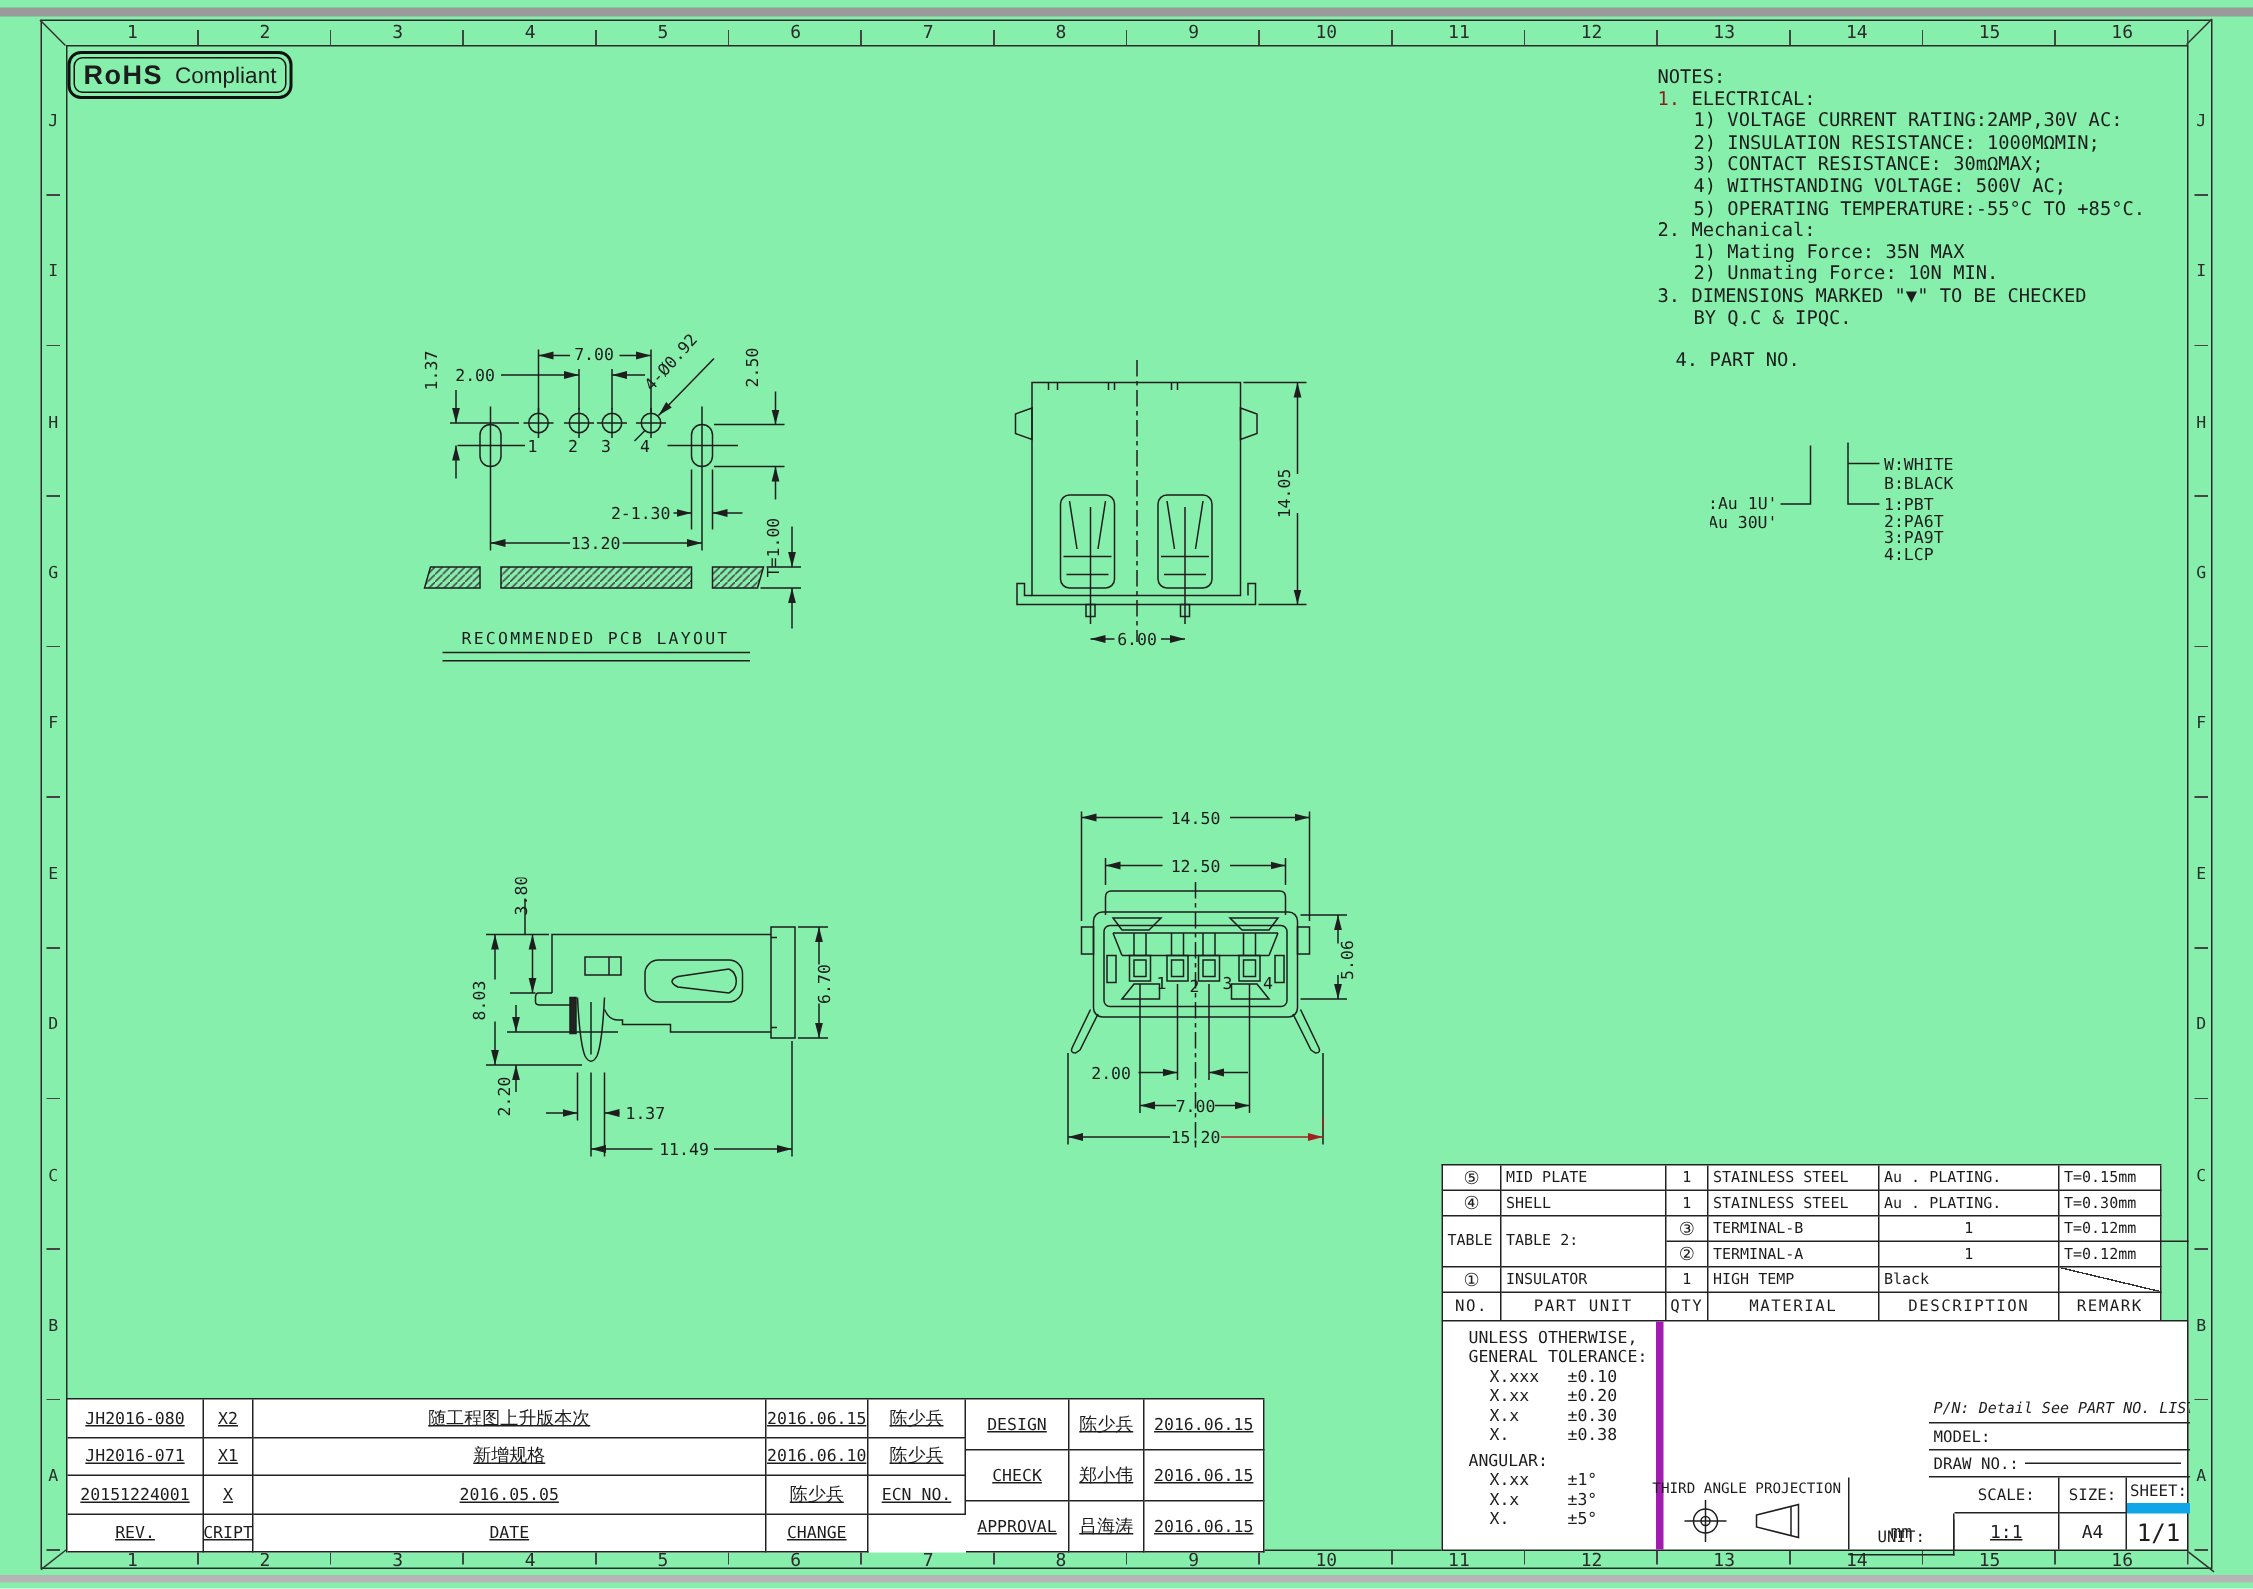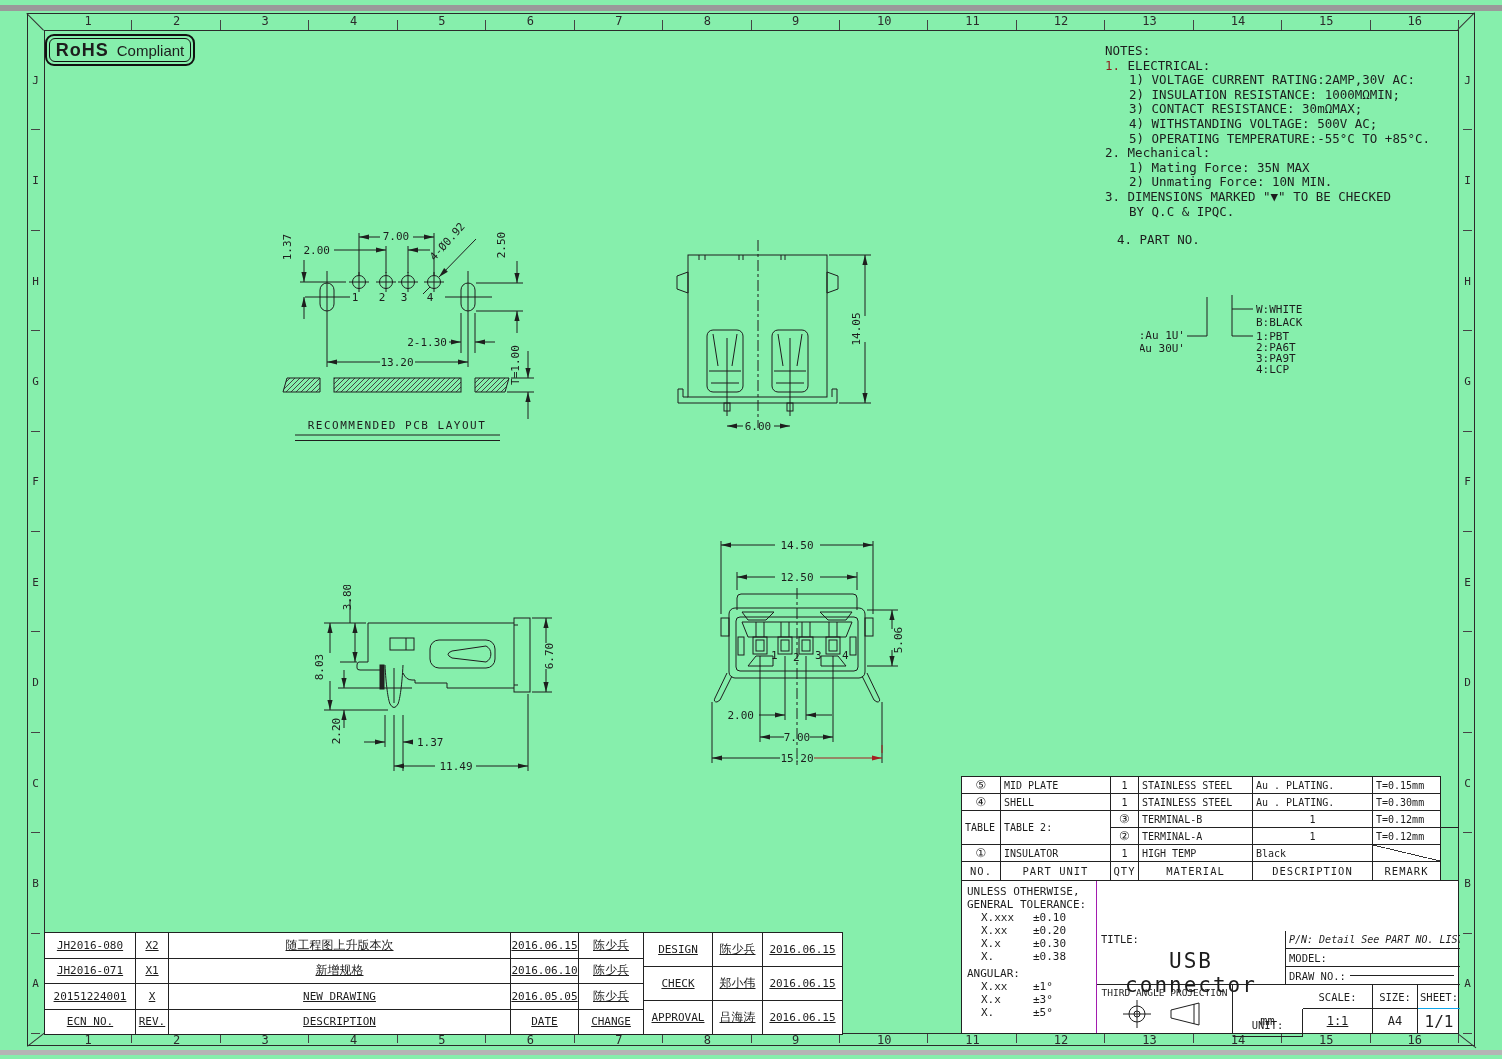--- a/index.html
+++ b/index.html
@@ -451,21 +451,21 @@
     <div class="hd">PART UNIT</div>
     <div class="hd">QTY</div>
     <div class="hd">MATERIAL</div>
     <div class="hd">DESCRIPTION</div>
     <div class="hd">REMARK</div>
   </div>
   <div class="abs" style="left:1440px;top:827px;width:19px;height:1px;background:#222;"></div>
 
   <div class="abs tblock" style="left:961px;top:880px;width:498px;height:154px;">
 
-    <div class="abs tol" style="left:0;top:0;width:135px;height:152px;border-right:1px solid #a21caf;box-sizing:border-box;">
+    <div class="abs tol" style="left:12px;top:0;width:135px;height:152px;border-right:5px solid #a21caf;box-sizing:border-box;">
       <div>UNLESS OTHERWISE,</div>
       <div>GENERAL TOLERANCE:</div>
       <div class="rw">
           <b>X.xxx</b>
           <span>±0.10</span>
         </div>
       <div class="rw">
           <b>X.xx</b>
           <span>±0.20</span>
         </div>
@@ -486,24 +486,20 @@
           <b>X.x</b>
           <span>±3°</span>
         </div>
       <div class="rw">
           <b>X.</b>
           <span>±5°</span>
         </div>
     </div>
 
 
-    <div class="abs" style="left:135px;top:50px;width:189px;height:54px;border-right:1px solid #222;border-bottom:1px solid #222;box-sizing:border-box;">
-      <div class="lbl" style="padding:2px 0 0 4px;">TITLE:</div>
-      <div class="bigtitle" style="text-align:center;margin-top:4px;">USB connector</div>
-    </div>
 
     <div class="abs" style="left:324px;top:50px;width:174px;height:18px;border-bottom:1px solid #222;box-sizing:border-box;font-size:10px;font-style:italic;display:flex;align-items:center;padding-left:3px;white-space:nowrap;overflow:hidden;">
       <span>P/N: Detail See PART NO. LIST</span>
     </div>
     <div class="abs lbl" style="left:324px;top:68px;width:174px;height:18px;border-bottom:1px solid #222;box-sizing:border-box;display:flex;align-items:center;padding-left:3px;">
       <span>MODEL:</span>
     </div>
     <div class="abs lbl" style="left:324px;top:86px;width:174px;height:18px;border-bottom:1px solid #222;box-sizing:border-box;display:flex;align-items:center;padding-left:3px;gap:4px;">
       <span>DRAW NO.:</span>
       <span style="flex:1;border-top:1px solid #222;margin-right:6px;"></span>
@@ -524,21 +520,21 @@
 
     <div class="abs lbl cellc" style="left:271px;top:104px;width:70px;height:24px;border-right:1px solid #222;border-bottom:1px solid #222;box-sizing:border-box;margin-top:28px;">
         <span>UNIT:</span>
       </div>
     <div class="abs lbl cellc" style="left:341px;top:104px;width:70px;height:24px;border-right:1px solid #222;border-bottom:1px solid #222;box-sizing:border-box;">
         <span>SCALE:</span>
       </div>
     <div class="abs lbl cellc" style="left:411px;top:104px;width:45px;height:24px;border-right:1px solid #222;border-bottom:1px solid #222;box-sizing:border-box;">
         <span>SIZE:</span>
       </div>
-    <div class="abs lbl cellc" style="left:456px;top:104px;width:42px;height:24px;border-bottom:1px solid #0ea5e9;box-sizing:border-box;">
+    <div class="abs lbl cellc" style="left:456px;top:104px;width:42px;height:24px;border-bottom:7px solid #0ea5e9;box-sizing:border-box;">
         <span>SHEET:</span>
       </div>
     <div class="abs cellc" style="left:271px;top:128px;width:70px;height:24px;border-right:1px solid #222;box-sizing:border-box;font-size:12px;">
         <span>mm</span>
       </div>
     <div class="abs cellc" style="left:341px;top:128px;width:70px;height:24px;border-right:1px solid #222;box-sizing:border-box;font-size:12px;text-decoration:underline;">
         <span>1:1</span>
       </div>
     <div class="abs cellc" style="left:411px;top:128px;width:45px;height:24px;border-right:1px solid #222;box-sizing:border-box;font-size:12px;">
         <span>A4</span>
@@ -555,21 +551,20 @@
       <div class="cjk">随工程图上升版本次</div>
       <div>2016.06.15</div>
       <div class="cjk">陈少兵</div>
       <div>JH2016-071</div>
       <div>X1</div>
       <div class="cjk">新增规格</div>
       <div>2016.06.10</div>
       <div class="cjk">陈少兵</div>
       <div>20151224001</div>
       <div>X</div>
-      <div>NEW DRAWING</div>
       <div>2016.05.05</div>
       <div class="cjk">陈少兵</div>
       <div>ECN NO.</div>
       <div>REV.</div>
       <div>DESCRIPTION</div>
       <div>DATE</div>
       <div>CHANGE</div>
     </div>
     <div class="rgrid" style="grid-template-columns:69px 50px 80px;grid-template-rows:34px 34px 34px;">
       <div>DESIGN</div>

